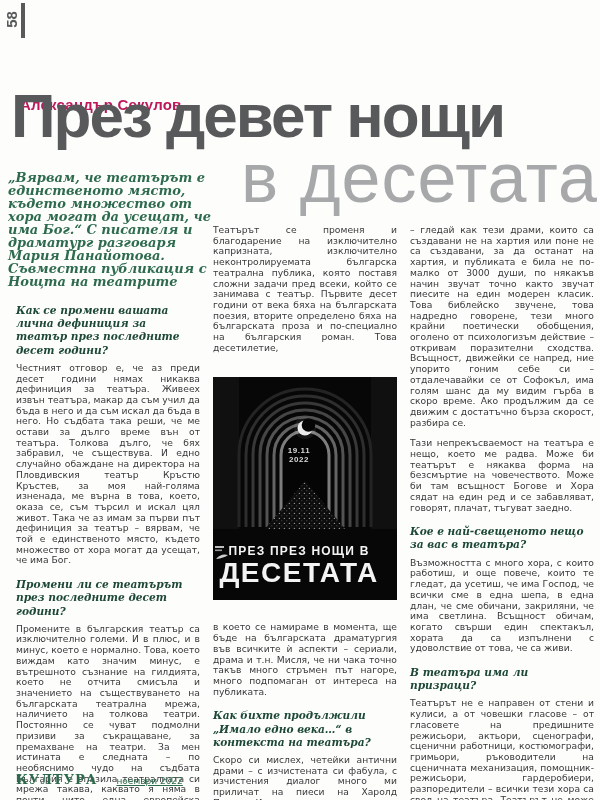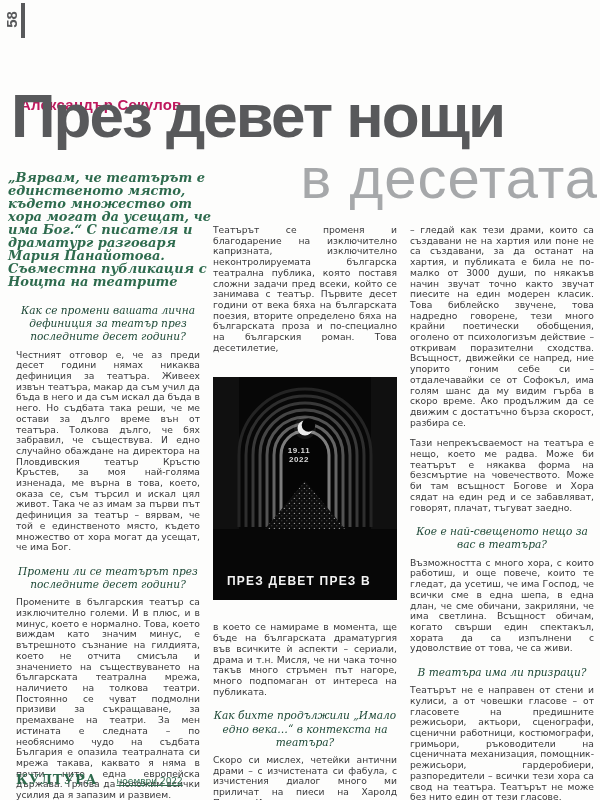--- a/index.html
+++ b/index.html
@@ -9,32 +9,32 @@
   
   .folio-num{position:absolute;left:-4px;top:12px;width:30px;text-align:center;
     transform:rotate(-90deg);transform-origin:center;font:bold 15px/15px "Liberation Sans",sans-serif;color:#58595b;}
   .folio-rule{position:absolute;left:21px;top:3px;width:4px;height:35px;background:#58595b;}
 
   
   .author{position:absolute;left:20px;top:60px;font:bold 15px/18px "Liberation Sans",sans-serif;color:#be185d;letter-spacing:.2px;margin-top:36px;}
   .title1{position:absolute;left:11px;top:84px;width:586px;font:bold 62px/64px "Liberation Sans",sans-serif;
     color:#58595b;letter-spacing:-2px;white-space:nowrap;}
   .title2{position:absolute;right:2px;top:142px;font-family:"Liberation Sans",sans-serif;font-weight:100;
-    font-size:58px;line-height:72px;color:#a6a8aa;letter-spacing:1px;white-space:nowrap;}
+    font-size:70px;line-height:72px;color:#a6a8aa;letter-spacing:1px;white-space:nowrap;}
 
   .lede{position:absolute;left:8px;top:171px;width:208px;font:bold italic 13px/13px "DejaVu Serif",serif;
     color:#2e6b4e;}
 
   
   .col{position:absolute;width:184px;color:#39393b;font-size:9.2px;line-height:10.7px;text-align:justify;}
   .col-left{left:16px;top:304px;}
   .col-mid{left:213px;top:225px;}
   .col-right{left:410px;top:225px;}
-  .q{font-family:"DejaVu Serif",serif;font-style:italic;font-weight:normal;font-size:10.6px;line-height:13.2px;
-    color:#1d4836;text-align:center;margin:12px 0 6px 0;}
+  .q{font-family:"DejaVu Serif",serif;font-style:italic;font-weight:bold;font-size:10.6px;line-height:13.2px;
+    color:#1d4836;text-align:left;margin:12px 0 6px 0;}
   .q.first{margin-top:0;}
   .a{margin:0 0 0 0;}
   .a + .a{margin-top:10px;}
 
   
   .poster{position:relative;width:172px;height:223px;background:#be185d;margin:24px 0 22px 0;}
   .poster svg{position:absolute;left:0;top:0;}
   .poster-date{position:absolute;left:0;top:69px;width:100%;text-align:center;color:#d8d8d8;
     font:bold 8px/9px "Liberation Sans",sans-serif;letter-spacing:.6px;}
   .poster-titles{position:absolute;left:0;bottom:12px;width:100%;text-align:center;color:#f3f3f3;}
@@ -101,21 +101,30 @@
           <circle cx="92" cy="51" r="11" fill="rgba(255,255,255,0.07)"></circle>
           <circle cx="92" cy="51" r="7.5" fill="#ececec"></circle>
           <circle cx="95.5" cy="48" r="6.8" fill="#050505"></circle>
         </g>
       </svg>
       <div class="poster-date">
         <div>19.11</div>
         <div>2022</div>
       </div>
       <div class="poster-titles">
-        <div class="poster-t1">ПРЕЗ ДЕВЕТ ПРЕЗ В</div>
+        <div class="poster-t1">ПРЕЗ ПРЕЗ НОЩИ В</div>
+        <div class="poster-t2row">
+          <span class="poster-t2">ДЕСЕТАТА</span>
+          <svg width="17" height="17" viewBox="0 0 17 17">
+            <rect x="0" y="0" width="17" height="17" fill="none"></rect>
+            <rect x="2" y="2" width="9" height="2" fill="#bdbdbd"></rect>
+            <rect x="2" y="5.5" width="7" height="1.6" fill="#9a9a9a"></rect>
+            <path d="M3 15 Q8 9 15 11 Q11 14 3 15 Z" fill="#cfcfcf"></path>
+          </svg>
+        </div>
       </div>
     </div>
 
     <div class="a">в което се намираме в момента, ще бъде на българската драматургия във всичките ѝ аспекти – сериали, драма и т.н. Мисля, че ни чака точно такъв много стръмен път нагоре, много подпомаган от интереса на публиката.</div>
     <div class="q">Как бихте продължили „Имало едно века…“ в контекста на театъра?</div>
     <div class="a">Скоро си мислех, четейки антични драми – с изчистената си фабула, с изчистения диалог много ми приличат на пиеси на Харолд Пинтър. И си казах</div>
   </div>
 
   <div class="col col-right">
     <div class="a">– гледай как тези драми, които са създавани не на хартия или поне не са създавани, за да останат на хартия, и публиката е била не по-малко от 3000 души, по някакъв начин звучат точно както звучат пиесите на един модерен класик. Това библейско звучене, това надредно говорене, тези много крайни поетически обобщения, оголено от психологизъм действие – откривам поразителни сходства. Всъщност, движейки се напред, ние упорито гоним себе си – отдалечавайки се от Софокъл, има голям шанс да му видим гърба в скоро време. Ако продължим да се движим с достатъчно бърза скорост, разбира се.</div>

